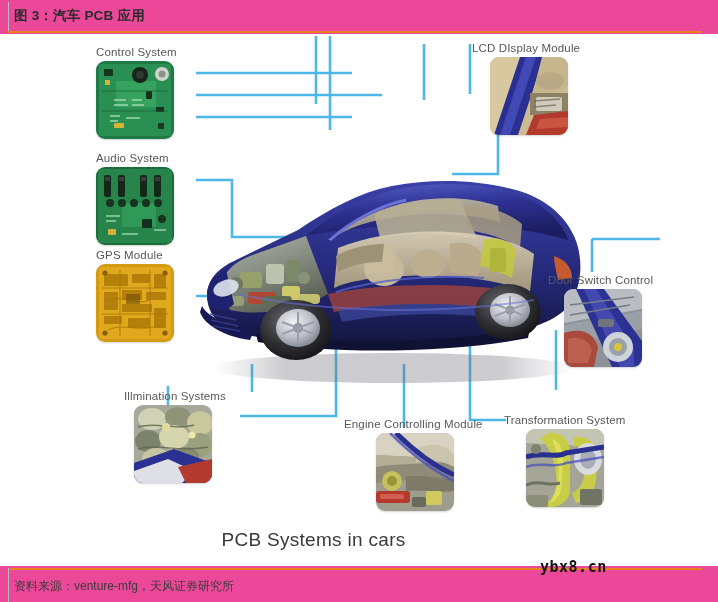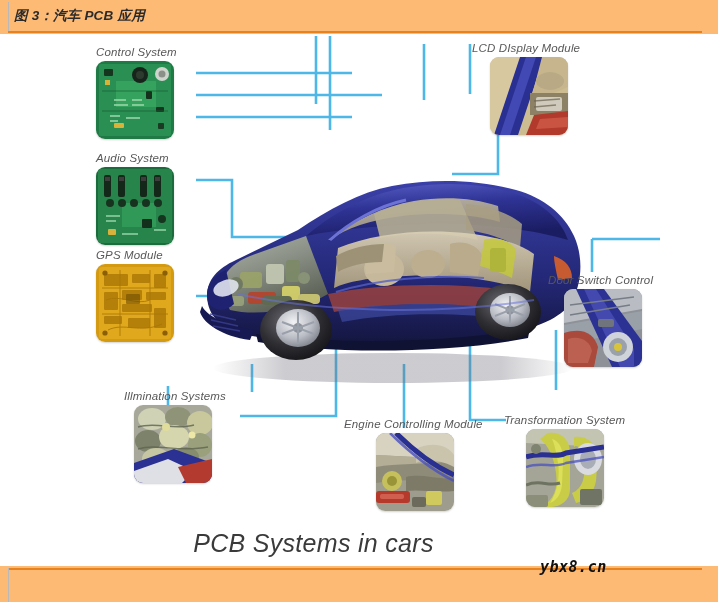--- a/index.html
+++ b/index.html
@@ -8,23 +8,22 @@
     background: #ffffff;
   }
   body {
     font-family: "Liberation Sans", "DejaVu Sans", sans-serif;
     -webkit-font-smoothing: antialiased;
   }
   #page {
     position: relative;
     width: 718px;
     height: 602px;
-    background: #fdba74;
+    background: #ec4899;
     overflow: hidden;
-    font-style: italic;
   }
 
   
   .fig-title {
     position: absolute;
     left: 14px;
     top: 7px;
     font-size: 13.5px;
     font-weight: bold;
     color: #2b2b2b;
@@ -120,21 +119,21 @@
     box-shadow: 0 1px 2px rgba(0,0,0,0.18);
   }
   .thumb svg { display: block; width: 100%; height: 100%; }
 
   .caption {
     position: absolute;
     left: 0;
     top: 495px;
     width: 627px;
     text-align: center;
-    font-size: 25px;
+    font-size: 19px;
     color: #3a3a3a;
     letter-spacing: 0.3px;
   }
 
   
   #car {
     position: absolute;
     left: 178px;
     top: 110px;
     width: 420px;
@@ -551,15 +550,16 @@
         </svg>
       </div>
     </div>
 
     <div class="caption">PCB Systems in cars</div>
 
   </div>
 
   <div class="rule-bottom"></div>
   <div class="edge-left-bot"></div>
+  <div class="source-line">资料来源：venture-mfg，天风证券研究所</div>
   <div class="watermark">ybx8.cn</div>
 
 </div>
 
 </body></html>

